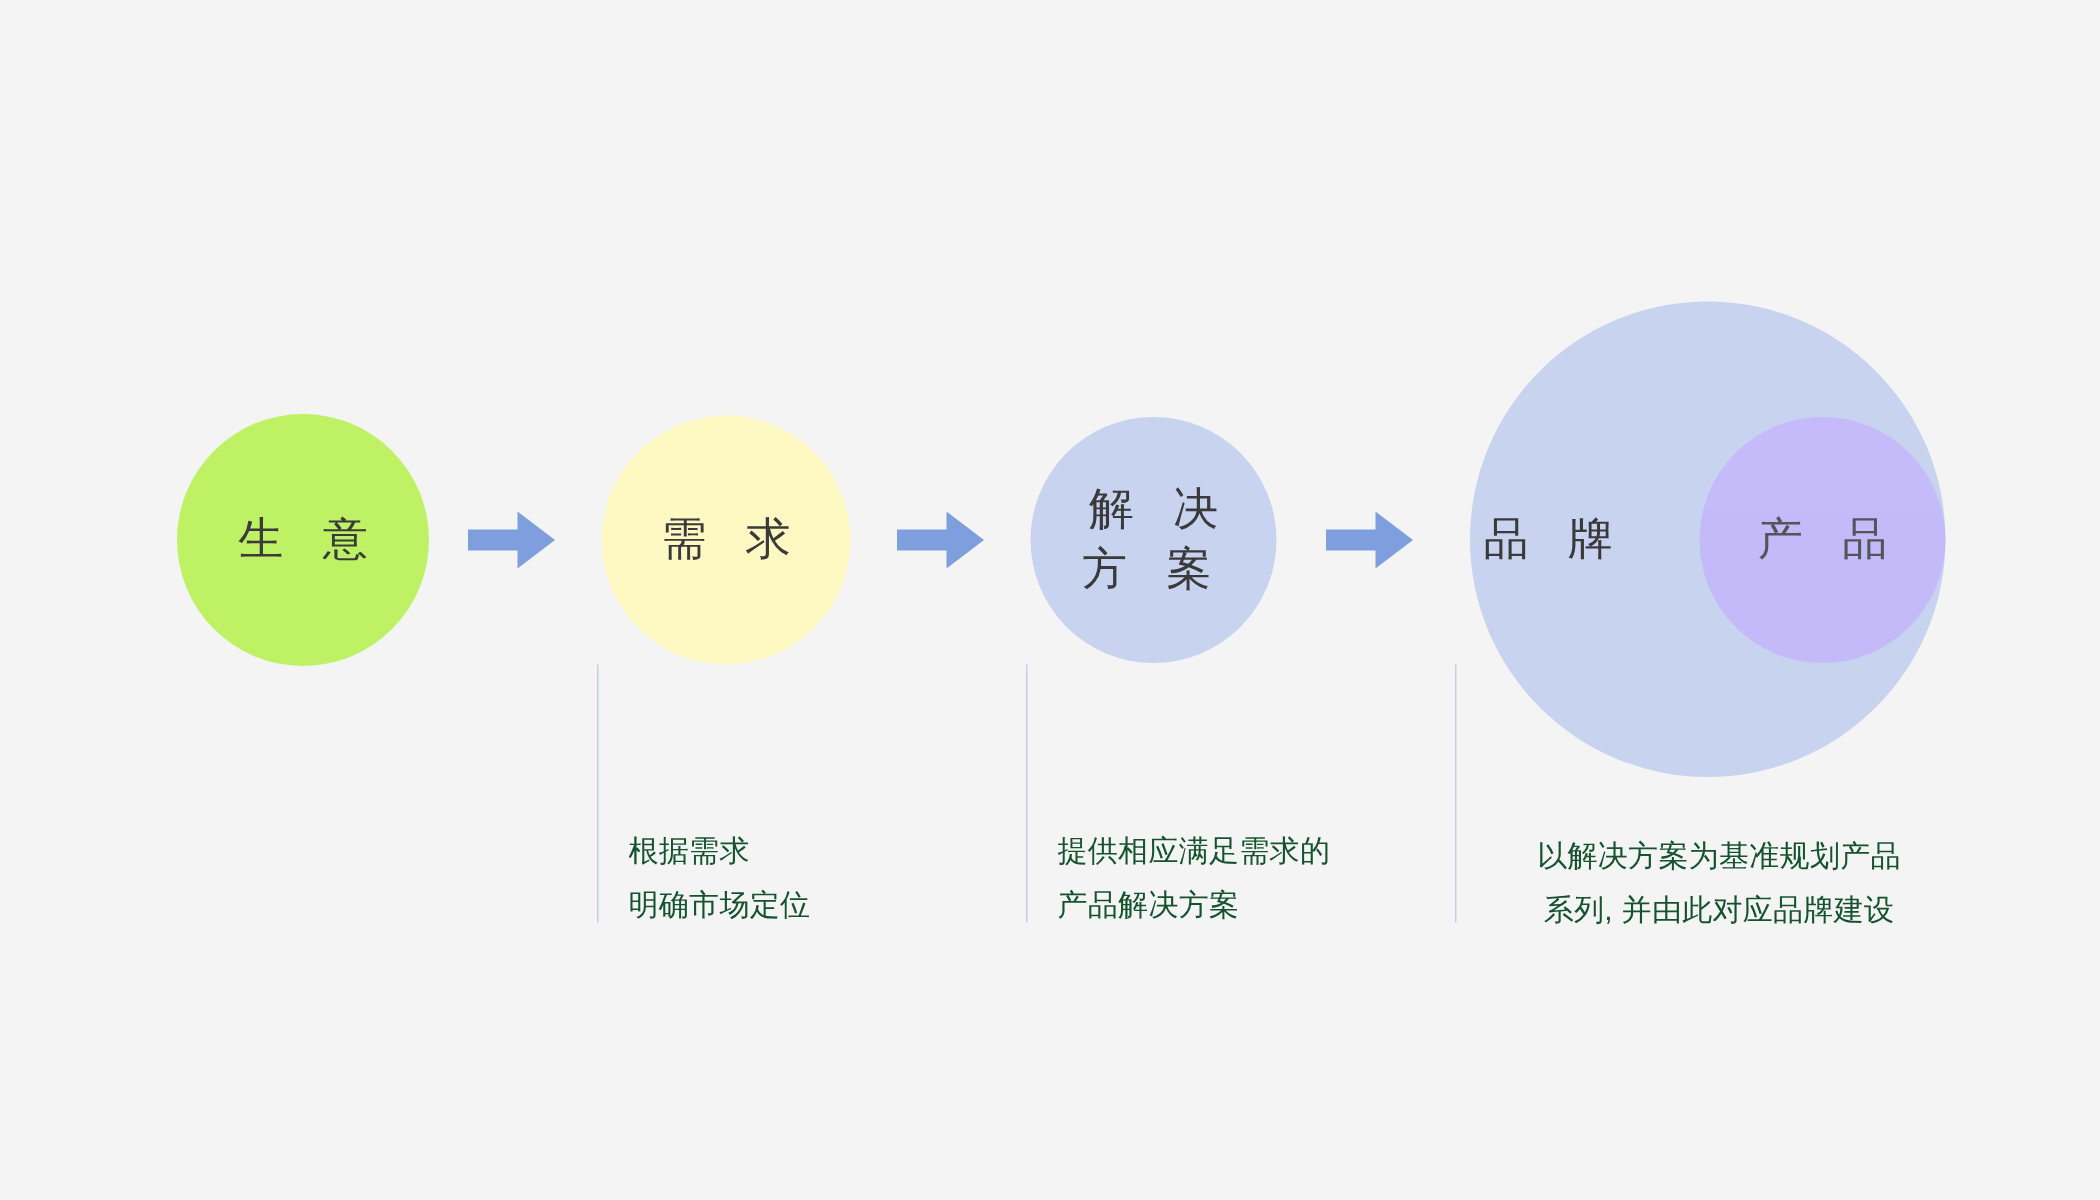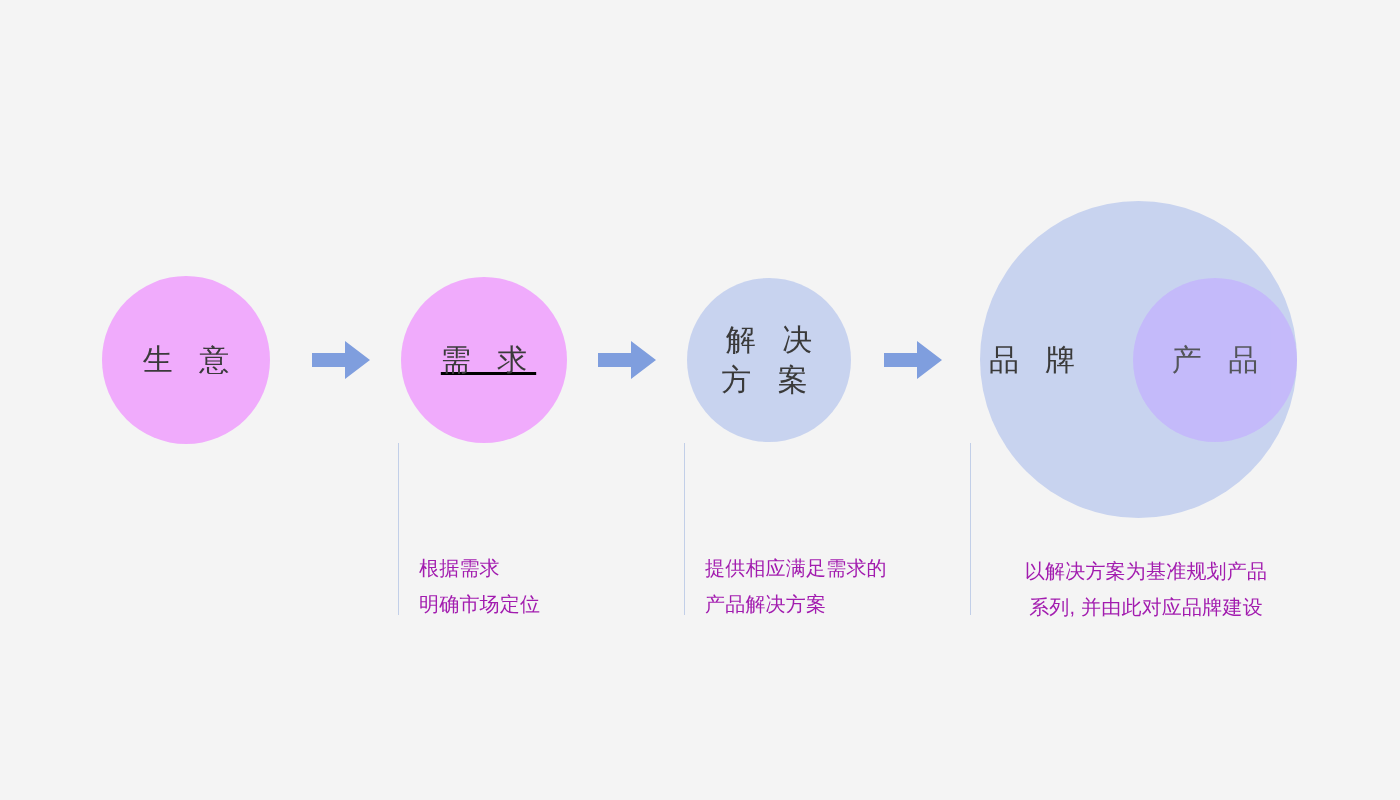--- a/index.html
+++ b/index.html
@@ -36,30 +36,29 @@
     line-height: 1.32;
     letter-spacing: 9px;
     text-indent: 9px;
     text-align: center;
     font-weight: 400;
     white-space: pre-line;
     user-select: none;
   }
 
   .c-business {
-    left: 102px;  top: 276px;
+    left: 118px;  top: 276px;
     width: 168px; height: 168px;
-    background: #f0abfc;
+    background: #bef264;
     align-items: center;
   }
   .c-demand {
     left: 401px;  top: 277px;
     width: 166px; height: 166px;
-    background: #f0abfc;
-    text-decoration: underline;
+    background: #fef9c3;
   }
   .c-solution {
     left: 687px;  top: 278px;
     width: 164px; height: 164px;
     background: #c8d3ef;
   }
   .c-brand {
     left: 980px;  top: 201px;
     width: 317px; height: 317px;
     background: #c8d3ef;
@@ -103,21 +102,21 @@
     height: 172px;
     background: #c2cfe8;
   }
   .d1 { left: 398px; }
   .d2 { left: 684px; }
   .d3 { left: 970px; }
 
   
   .caption {
     position: absolute;
-    color: #a21caf;
+    color: #14532d;
     font-size: 20px;
     line-height: 36px;
     white-space: pre-line;
     letter-spacing: 0.2px;
     user-select: none;
   }
   .cap1 { left: 419px; top: 550px; width: 260px; }
   .cap2 { left: 705px; top: 550px; width: 270px; }
   .cap3 { left: 991px; top: 553px; width: 310px; text-align: center; }
 </style>

